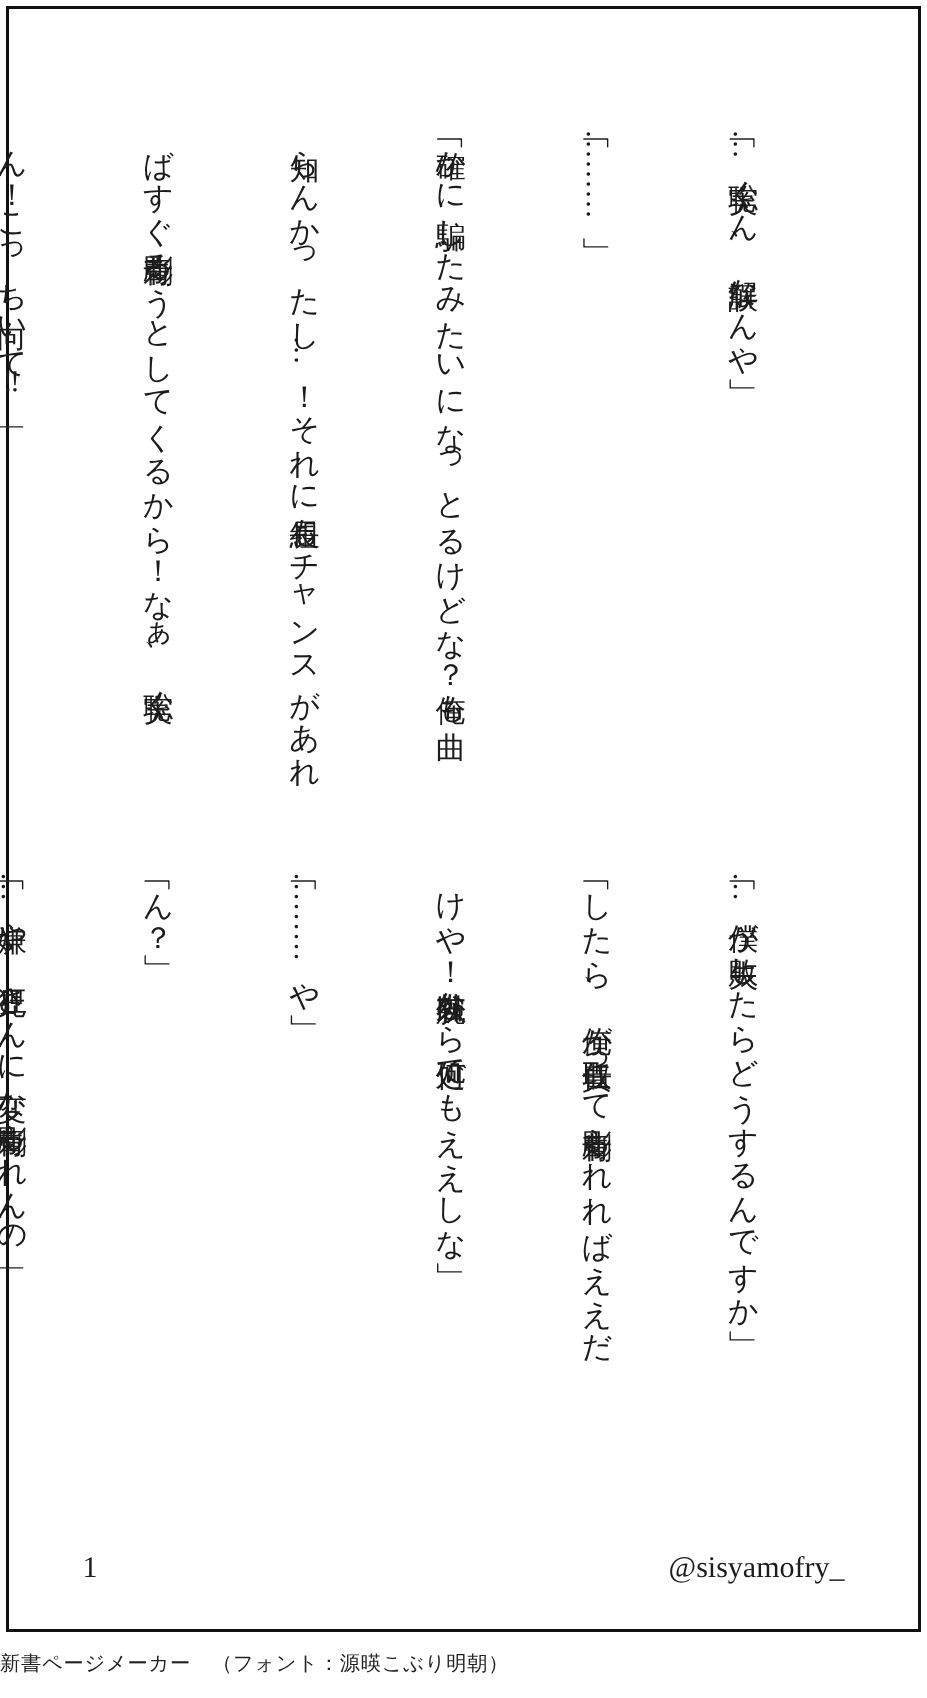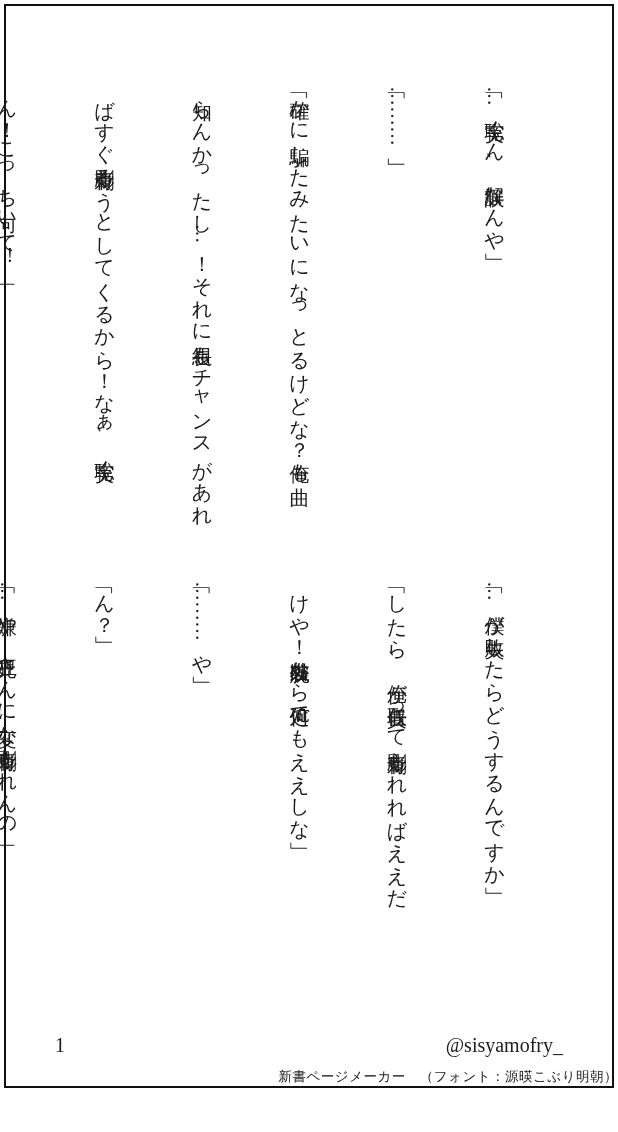--- a/index.html
+++ b/index.html
@@ -53,23 +53,23 @@
     position: absolute;
     right: 49px;
     top: 1028px;
     font-size: 20px;
     color: #1c1c1c;
     font-family: Liberation Serif, serif;
   }
   .footer-caption {
     position: absolute;
     left: 0;
-    top: 1068px;
+    top: 1100px;
     width: 618px;
-    text-align: right;
+    text-align: left;
     font-size: 13.5px;
     letter-spacing: 0.5px;
     color: #222222;
     white-space: pre;
   }
 </style>
 </head>
 <body>
 
 <div class="sheet">

